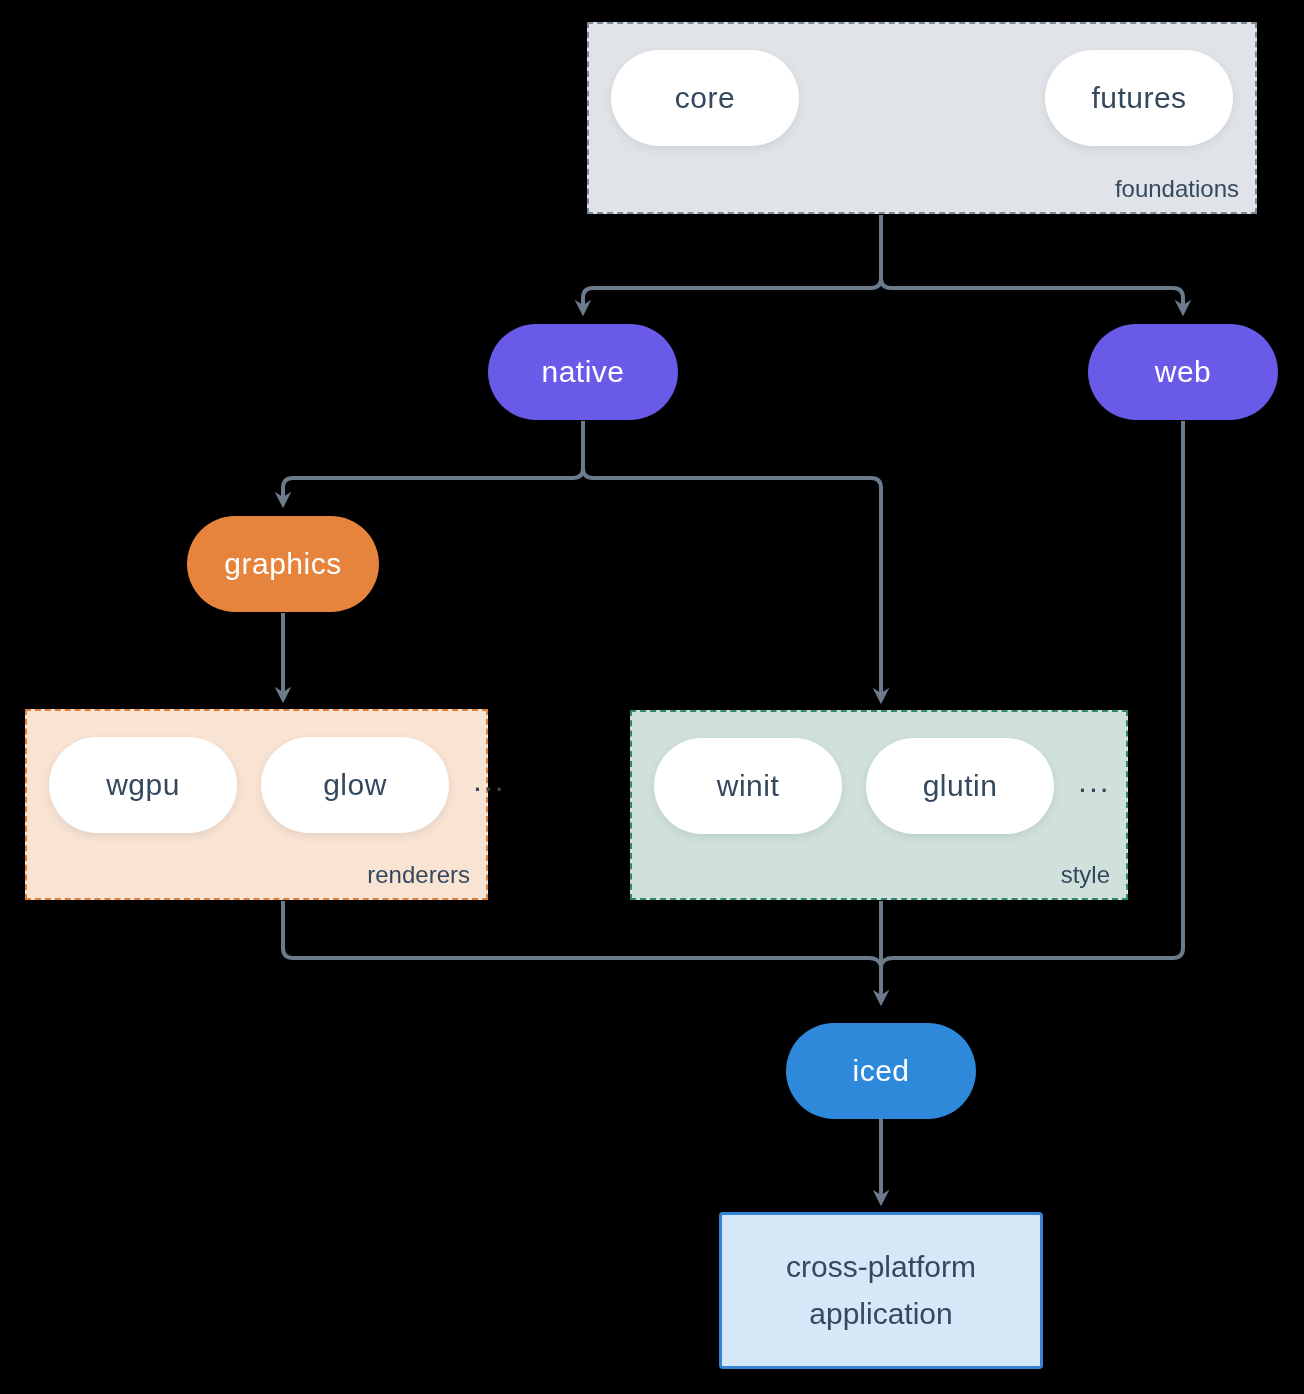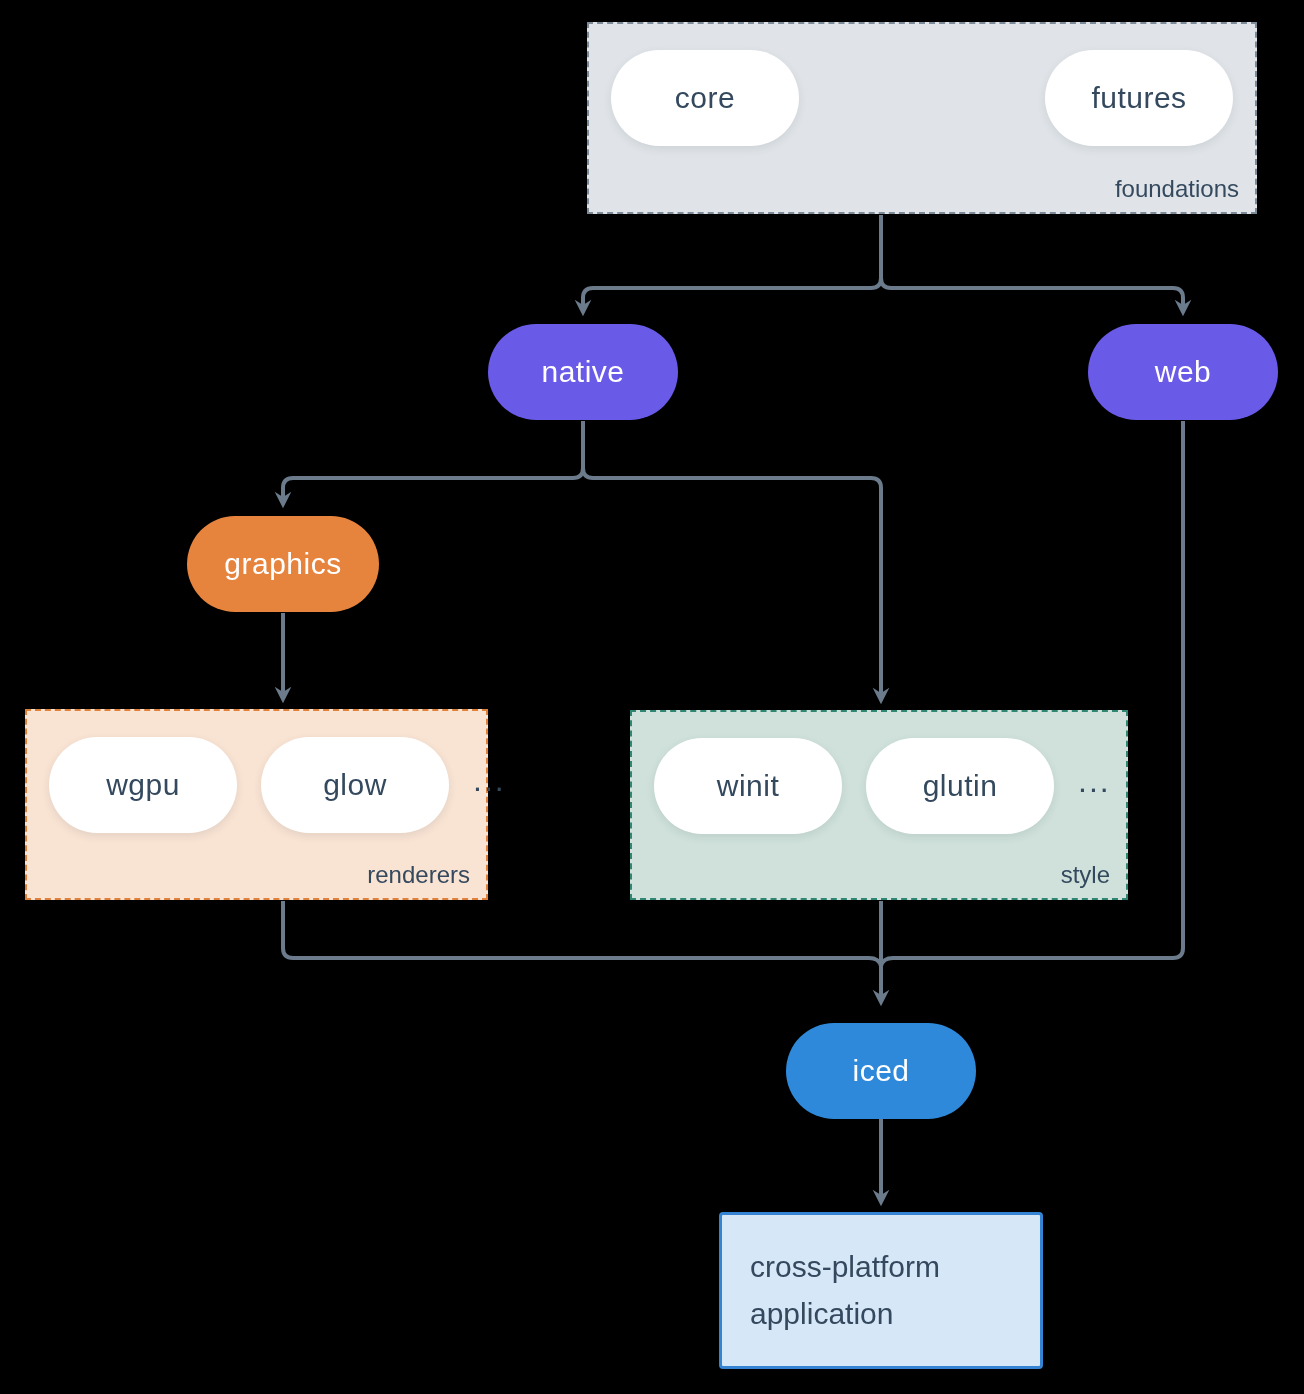--- a/index.html
+++ b/index.html
@@ -54,21 +54,21 @@
     letter-spacing: 2px; padding-bottom: 10px;
   }
 
   
   .appbox {
     position: absolute; left: 719px; top: 1212px; width: 324px; height: 157px;
     background: var(--app-box, #D6E7F8);
     border: 3px solid var(--app-border, #3584D4);
     border-radius: 4px;
     display: flex; align-items: center; justify-content: center;
-    font-size: 30px; line-height: 1.55;
+    text-align: center; font-size: 30px; line-height: 1.55;
     color: var(--ink, #34495E); padding: 0 28px;
   }
 </style>
 </head>
 <body>
 
 <div class="stage">
 
   <svg class="wires" width="1304" height="1394" viewBox="0 0 1304 1394" aria-hidden="true">
     <defs>

